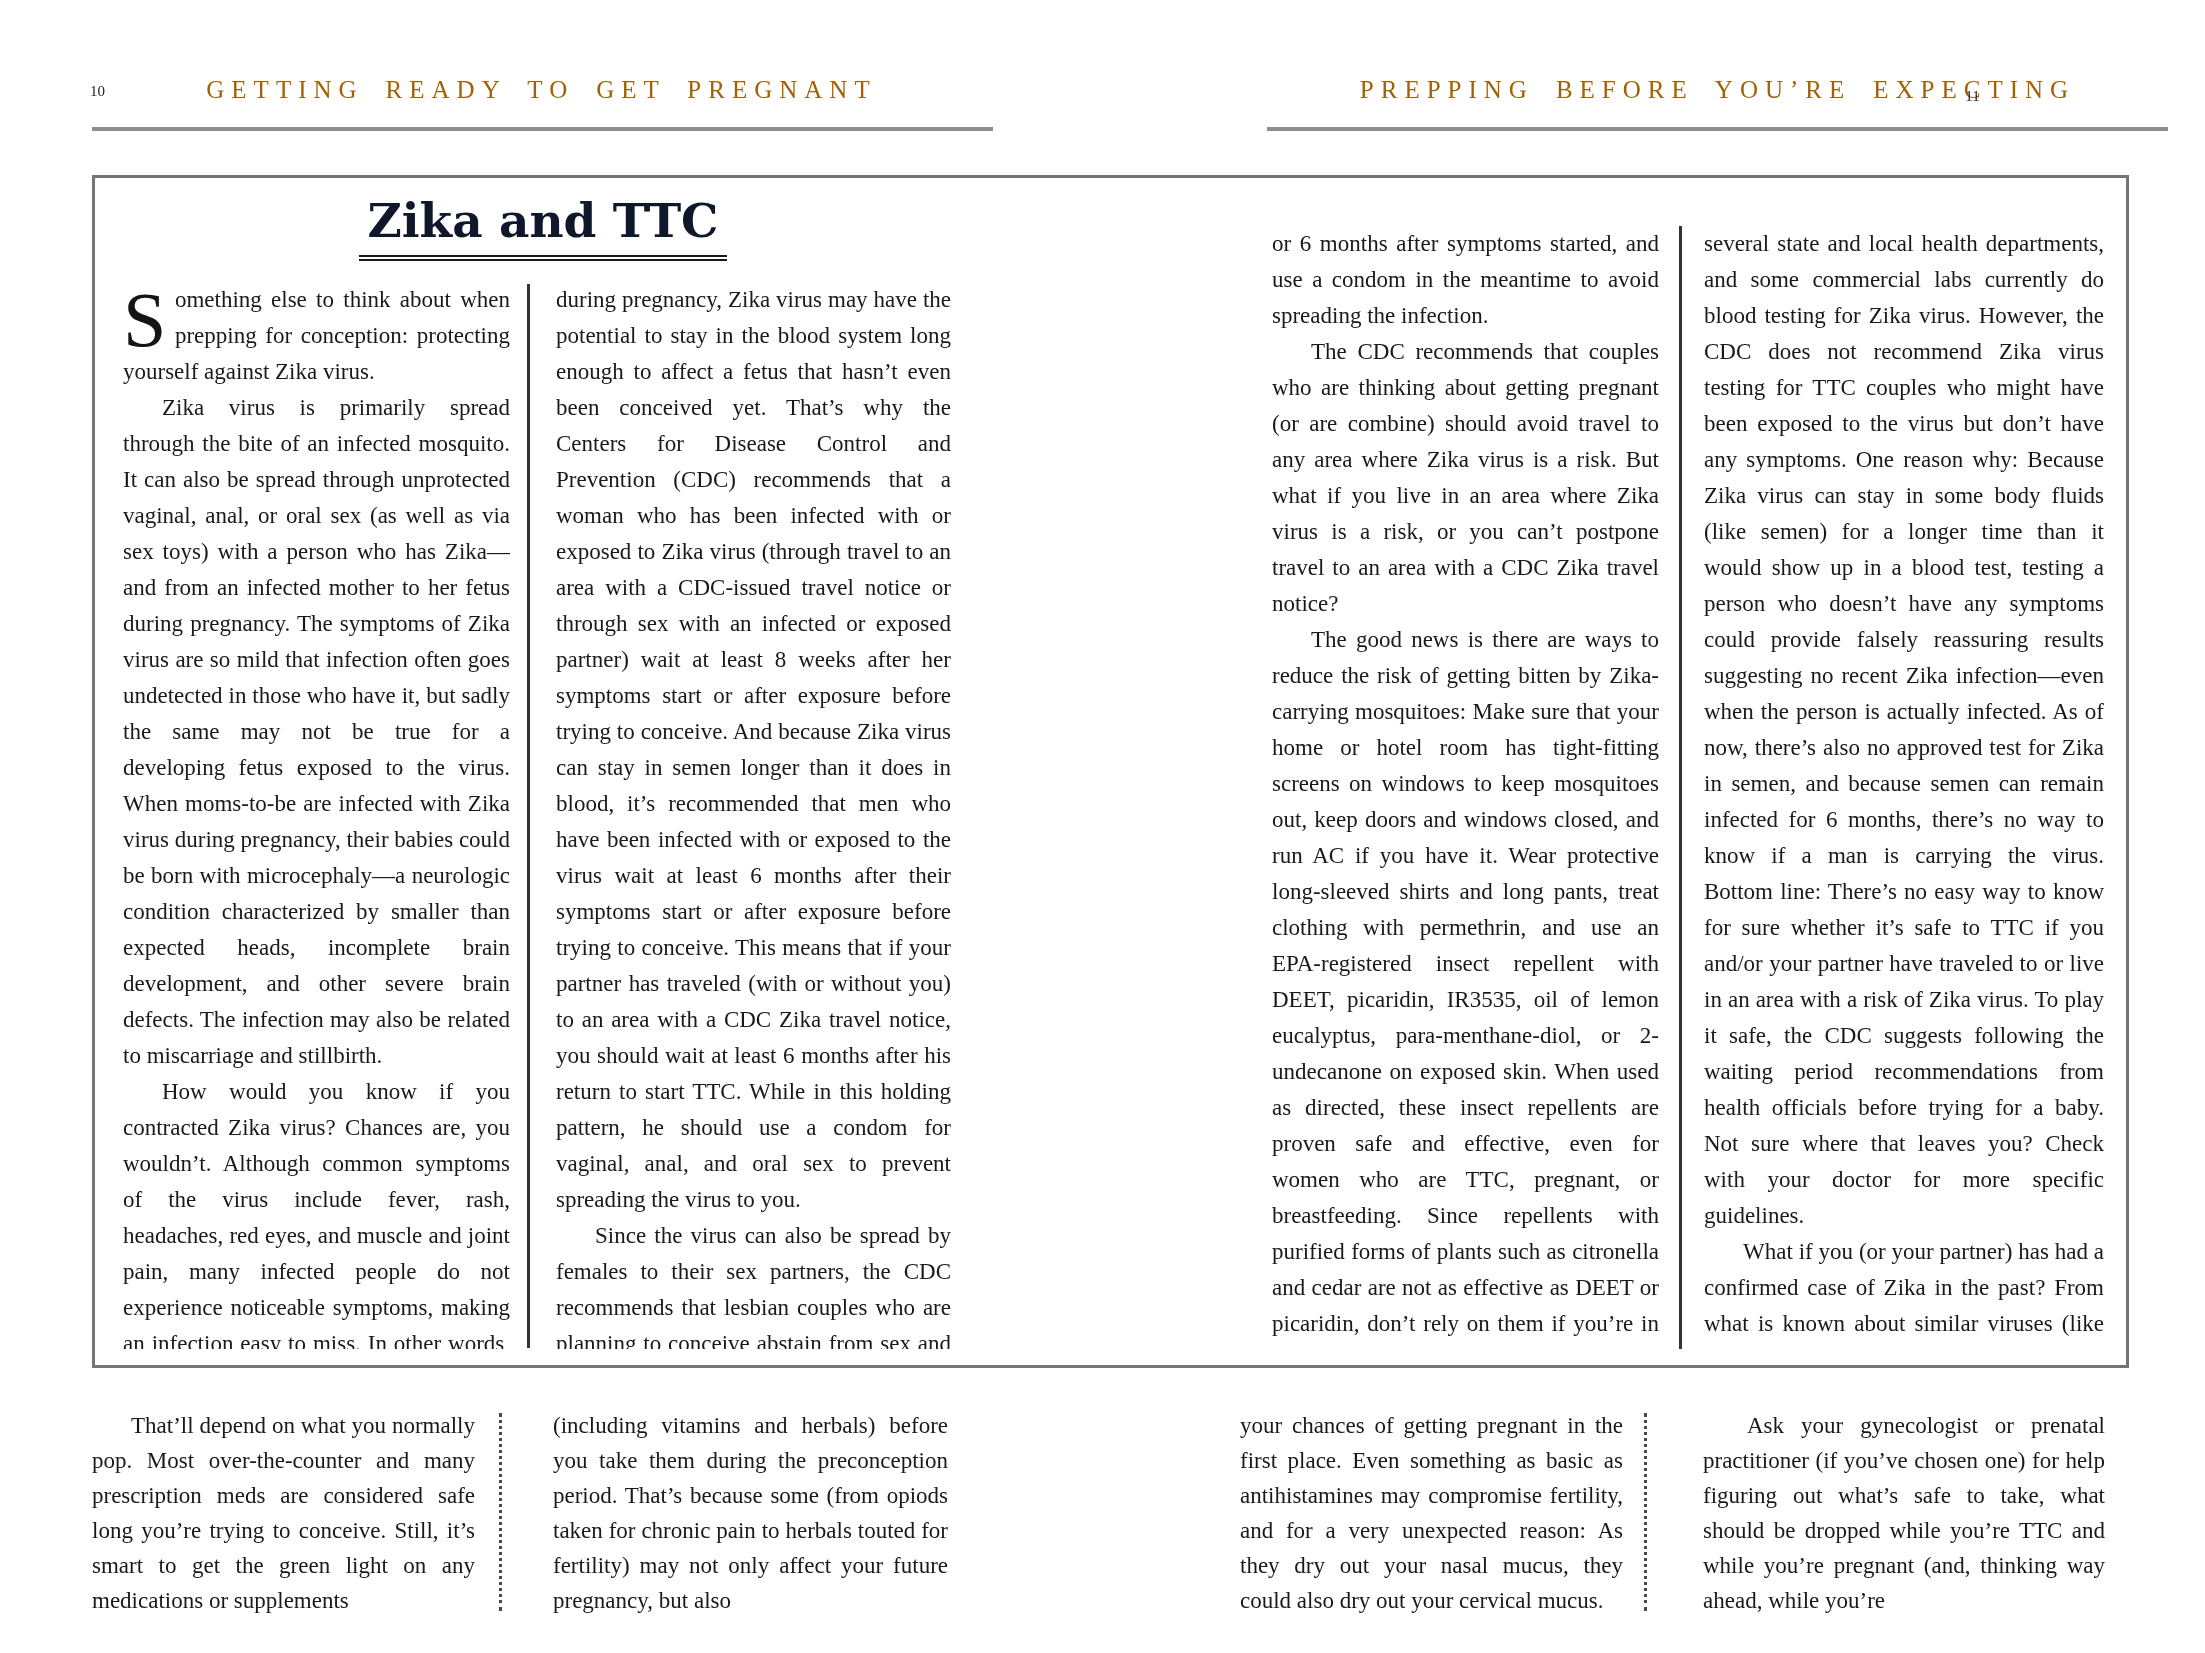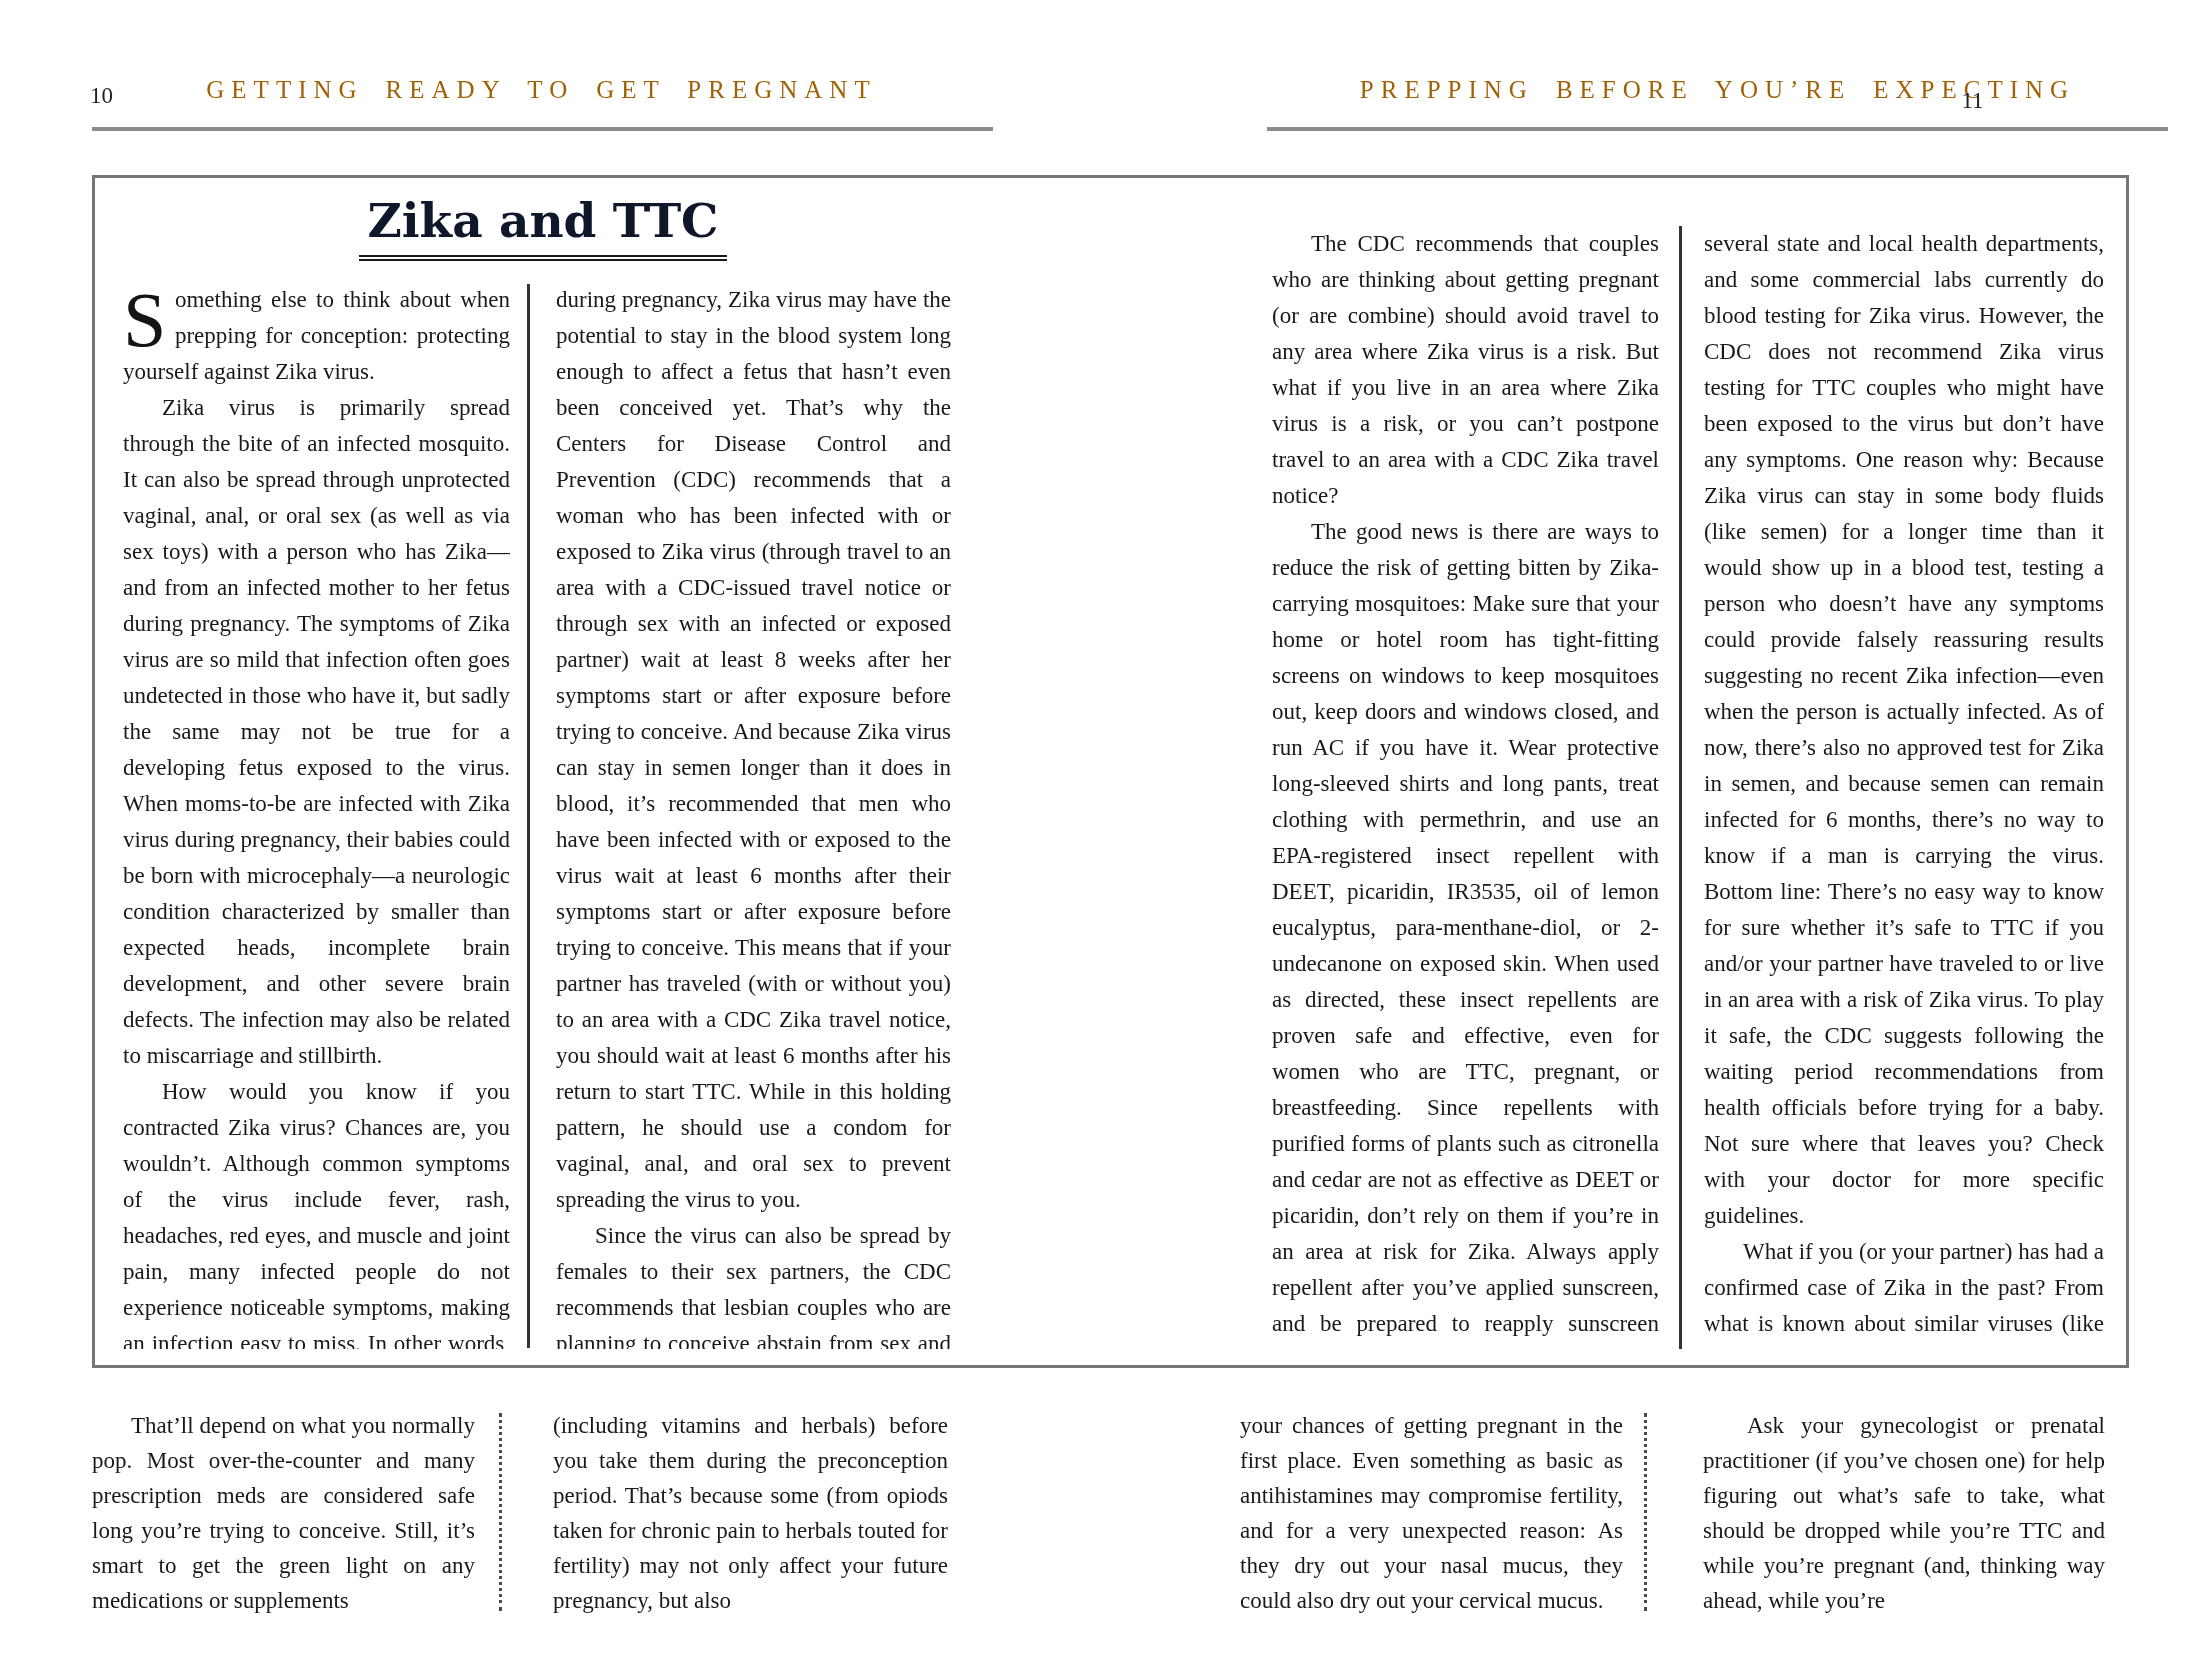--- a/index.html
+++ b/index.html
@@ -7,21 +7,21 @@
     width:2205px;height:1654px;position:relative;background:#ffffff;
     font-family:"Liberation Serif","DejaVu Serif",serif;color:#191919;
     -webkit-font-smoothing:antialiased;
   }
   .abs{position:absolute;}
   
   .running-head{
     font-size:25px;letter-spacing:0.28em;word-spacing:0.35em;
     text-align:center;color:#a16207;white-space:nowrap;
   }
-  .page-num{font-size:23px;color:#222;font-family:Liberation Serif, serif;}
+  .page-num{font-size:15px;color:#222;font-family:Liberation Serif, serif;}
   .head-rule{background:#8d8d8d;height:4.2px;}
   
   .zika-box{
     left:92px;top:175px;width:2031px;height:1187px;
     border:3.4px solid #757575;background:#fff;
   }
   .box-title-wrap{left:119px;top:193px;width:848px;text-align:center;}
   .box-title{
     display:inline-block;font-size:47px;font-weight:bold;color:#0f172a;
     border-bottom:6.8px double #1a1a1a;padding:0 8.5px 6.8px 8.5px;
@@ -70,20 +70,21 @@
 </div>
 
 <div class="abs vrule" style="left:527px;top:284px;height:1064px;"></div>
 
 <div class="abs col" style="left:556px;top:282px;width:395px;height:1067px;">
   <p>during pregnancy, Zika virus may have the potential to stay in the blood system long enough to affect a fetus that hasn’t even been conceived yet. That’s why the Centers for Disease Control and Prevention (CDC) recommends that a woman who has been infected with or exposed to Zika virus (through travel to an area with a CDC-issued travel notice or through sex with an infected or exposed partner) wait at least 8 weeks after her symptoms start or after exposure before trying to conceive. And because Zika virus can stay in semen longer than it does in blood, it’s recommended that men who have been infected with or exposed to the virus wait at least 6 months after their symptoms start or after exposure before trying to conceive. This means that if your partner has traveled (with or without you) to an area with a CDC Zika travel notice, you should wait at least 6 months after his return to start TTC. While in this holding pattern, he should use a condom for vaginal, anal, and oral sex to prevent spreading the virus to you.</p>
   <p class="ind">Since the virus can also be spread by females to their sex partners, the CDC recommends that lesbian couples who are planning to conceive abstain from sex and postpone pregnancy for at least 8 weeks if one of the partners (or both) has traveled to or lives in an area with Zika virus or has Zika virus symptoms. A gay couple planning to conceive using sperm from one partner should also postpone those plans until 6 months after possible exposure to Zika</p>
 </div>
 
 <div class="abs col" style="left:1272px;top:226px;width:387px;height:1124px;">
+  <p>or 6 months after symptoms started, and use a condom in the meantime to avoid spreading the infection.</p>
   <p class="ind">The CDC recommends that couples who are thinking about getting pregnant (or are combine) should avoid travel to any area where Zika virus is a risk. But what if you live in an area where Zika virus is a risk, or you can’t postpone travel to an area with a CDC Zika travel notice?</p>
   <p class="ind">The good news is there are ways to reduce the risk of getting bitten by Zika-carrying mosquitoes: Make sure that your home or hotel room has tight-fitting screens on windows to keep mosquitoes out, keep doors and windows closed, and run AC if you have it. Wear protective long-sleeved shirts and long pants, treat clothing with permethrin, and use an EPA-registered insect repellent with DEET, picaridin, IR3535, oil of lemon eucalyptus, para-menthane-diol, or 2-undecanone on exposed skin. When used as directed, these insect repellents are proven safe and effective, even for women who are TTC, pregnant, or breastfeeding. Since repellents with purified forms of plants such as citronella and cedar are not as effective as DEET or picaridin, don’t rely on them if you’re in an area at risk for Zika. Always apply repellent after you’ve applied sunscreen, and be prepared to reapply sunscreen more frequently because DEET decreases SPF. Products that combine repellent and sunscreen aren’t recommended.</p>
 
 </div>
 
 <div class="abs vrule" style="left:1679px;top:226px;height:1123px;"></div>
 
 <div class="abs col" style="left:1704px;top:226px;width:400px;height:1124px;">
   <p>several state and local health departments, and some commercial labs currently do blood testing for Zika virus. However, the CDC does not recommend Zika virus testing for TTC couples who might have been exposed to the virus but don’t have any symptoms. One reason why: Because Zika virus can stay in some body fluids (like semen) for a longer time than it would show up in a blood test, testing a person who doesn’t have any symptoms could provide falsely reassuring results suggesting no recent Zika infection—even when the person is actually infected. As of now, there’s also no approved test for Zika in semen, and because semen can remain infected for 6 months, there’s no way to know if a man is carrying the virus. Bottom line: There’s no easy way to know for sure whether it’s safe to TTC if you and/or your partner have traveled to or live in an area with a risk of Zika virus. To play it safe, the CDC suggests following the waiting period recommendations from health officials before trying for a baby. Not sure where that leaves you? Check with your doctor for more specific guidelines.</p>
   <p class="ind">What if you (or your partner) has had a confirmed case of Zika in the past? From what is known about similar viruses (like measles and rubella), experts believe a past infection will likely confer lifetime immunity—which would mean that you couldn’t contract Zika virus again if you’ve already had it. Again, check with your doctor.</p>

